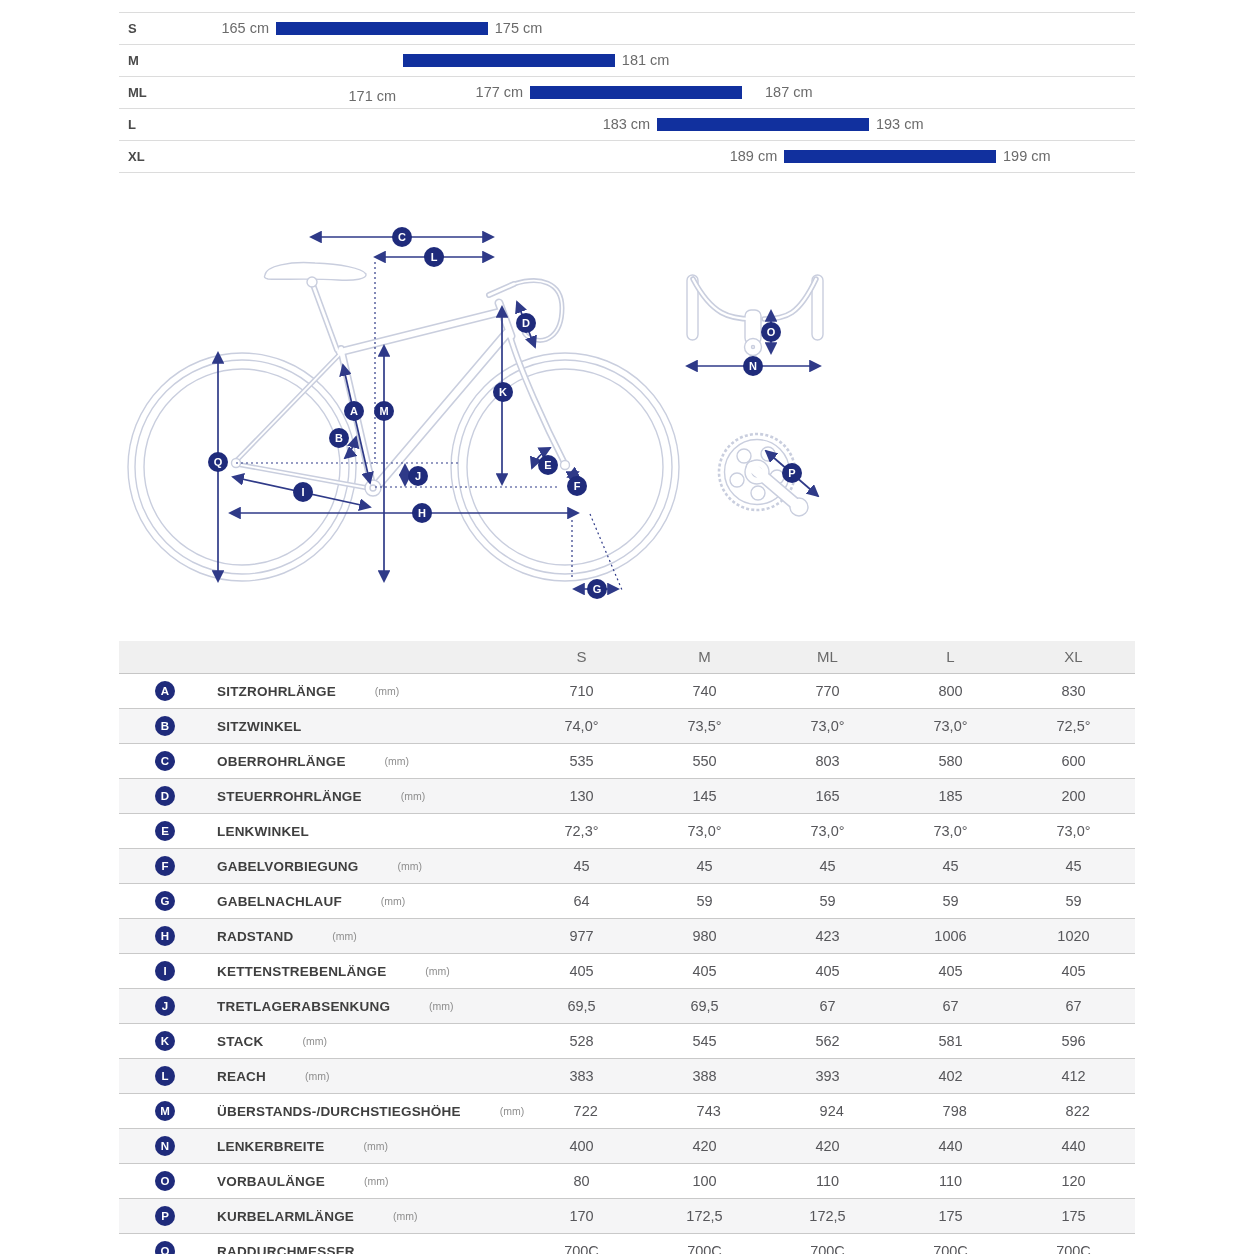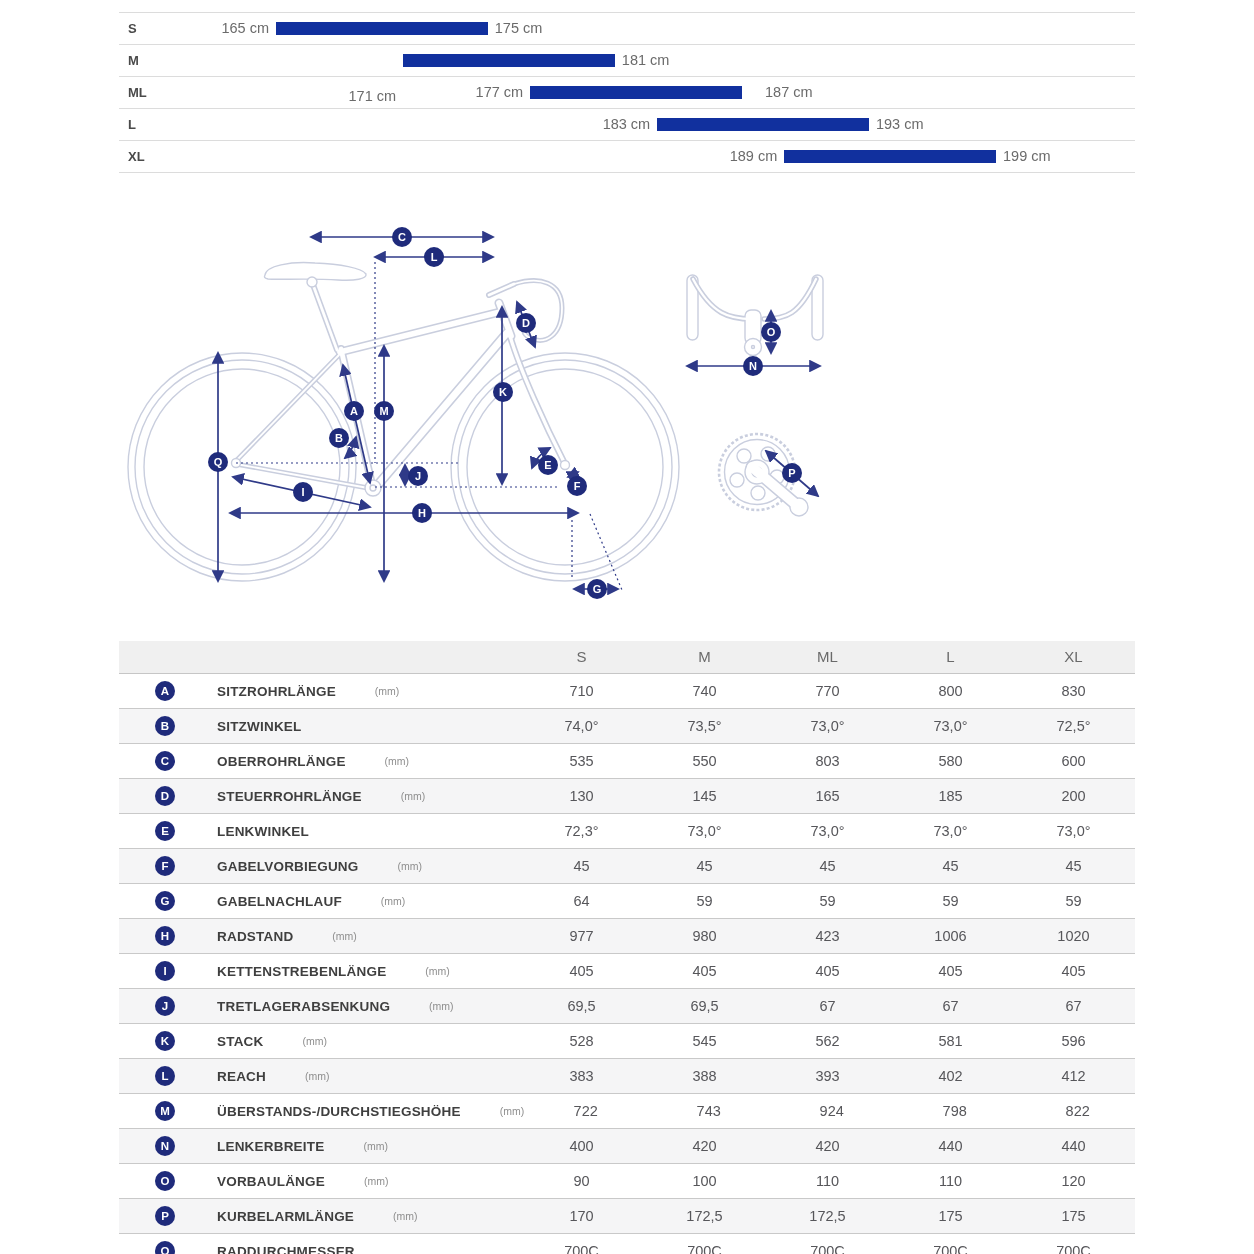--- a/index.html
+++ b/index.html
@@ -529,21 +529,21 @@
   <div class="t-val">440</div>
 </div>
 
   <div class="t-row">
     <div class="t-label-col">
       <span class="badge">O</span>
       <span class="t-label">VORBAULÄNGE</span>
       <span class="t-unit">(mm)</span>
     </div>
 
-  <div class="t-val">90</div>
+  <div class="t-val">80</div>
 
   <div class="t-val">100</div>
 
   <div class="t-val">110</div>
 
   <div class="t-val">110</div>
 
   <div class="t-val">120</div>
 </div>
 

